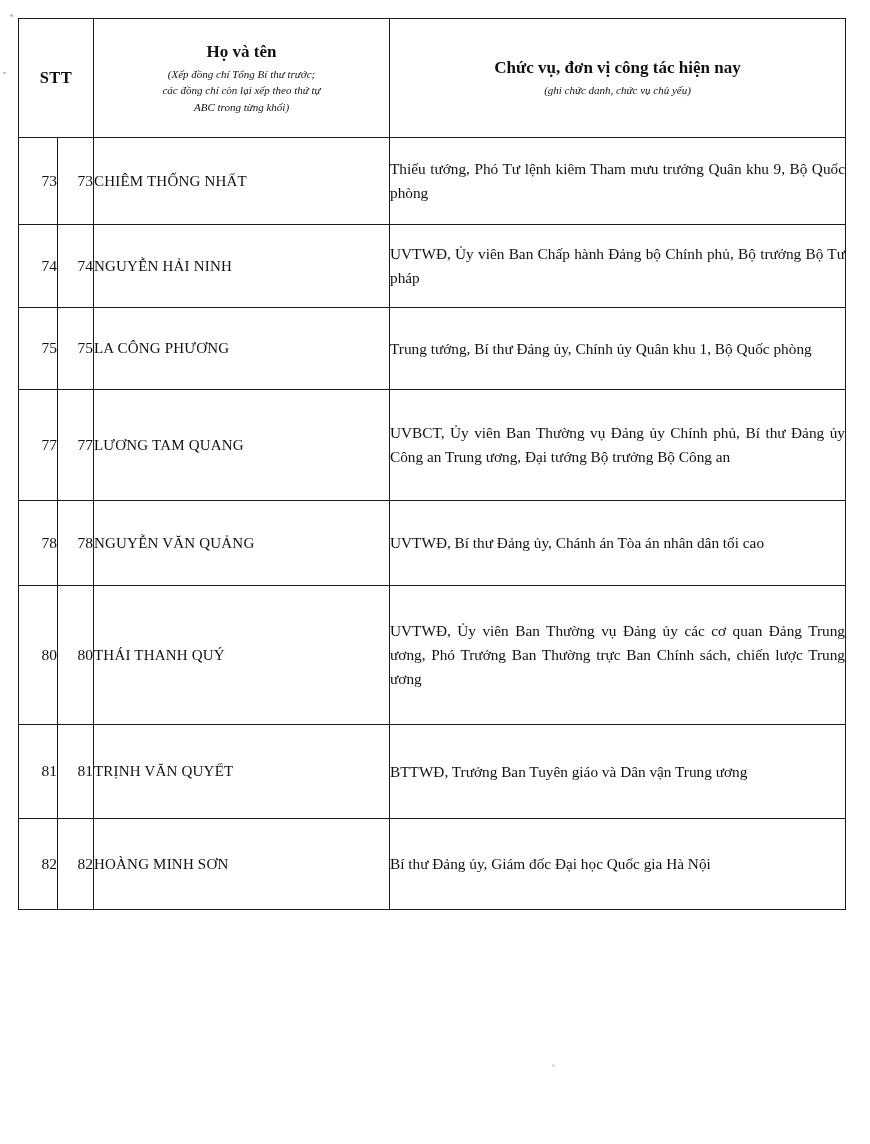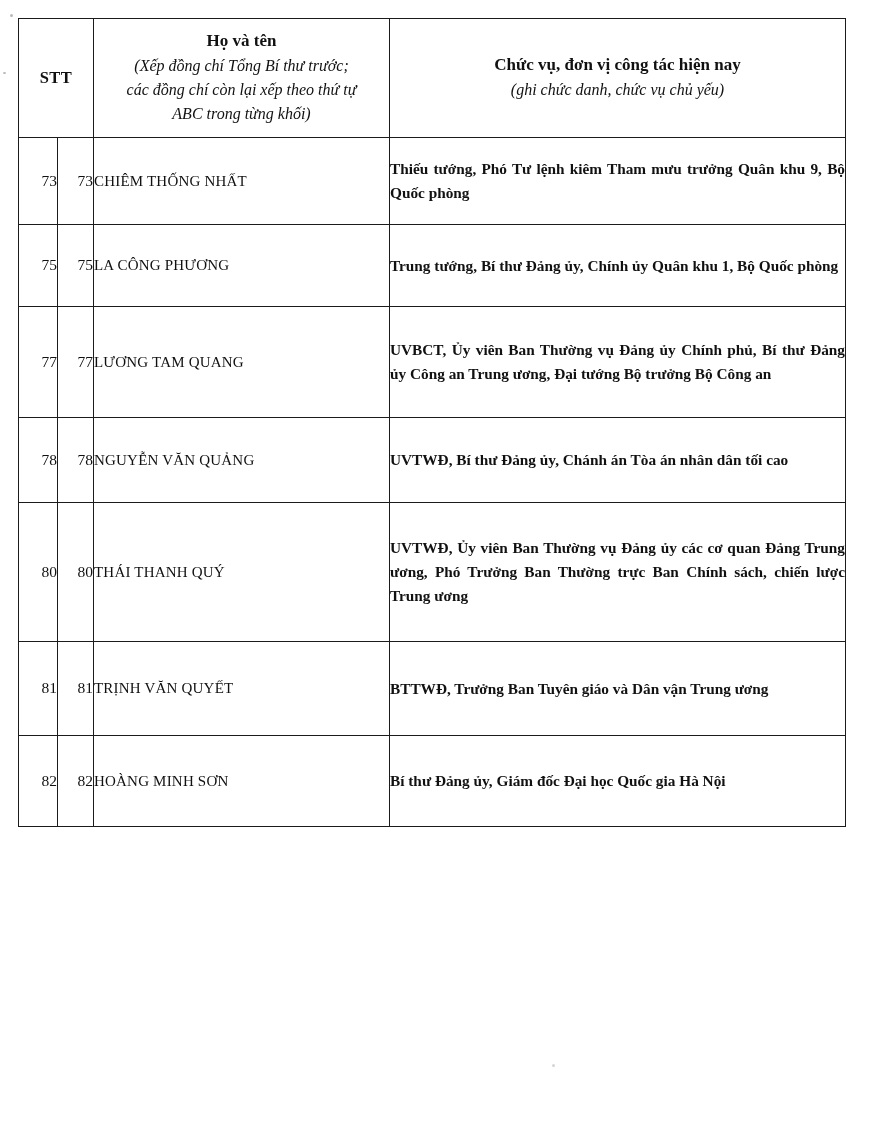--- a/index.html
+++ b/index.html
@@ -70,21 +70,21 @@
     font-weight: bold;
     font-size: 17px;
     display: block;
     margin-bottom: 2px;
     line-height: 1.35;
   }
   .th-sub {
     display: block;
     font-style: italic;
     font-weight: normal;
-    font-size: 16px;
+    font-size: 11px;
     line-height: 1.5;
   }
   .th-sub-line { display: block; }
 
   
   td.num {
     text-align: right;
     font-size: 15.5px;
     line-height: 1.2;
   }
@@ -95,21 +95,21 @@
     letter-spacing: .2px;
   }
   td.pos {
     padding: 6px 8px 6px 9px;
     font-size: 15.3px;
     line-height: 1.55;
     text-align: justify;
     text-justify: inter-word;
     hyphens: none;
   }
-  td.pos .pos-text { display: block; font-weight: bold; }
+  td.pos .pos-text { display: block; }
 
   
   tr[data-row="73"] td { height: 86px; }
   tr[data-row="74"] td { height: 82px; }
   tr[data-row="75"] td { height: 81px; }
   tr[data-row="76"] td { height: 76px; }
   tr[data-row="77"] td { height: 110px; }
   tr[data-row="78"] td { height: 84px; }
   tr[data-row="79"] td { height: 83px; }
   tr[data-row="80"] td { height: 138px; }
@@ -153,20 +153,28 @@
 
     <tbody>
       <tr data-row="73">
         <td class="num">73</td>
         <td class="num">73</td>
         <td class="name">CHIÊM THỐNG NHẤT</td>
         <td class="pos">
             <span class="pos-text">Thiếu tướng, Phó Tư lệnh kiêm Tham mưu trưởng Quân khu 9, Bộ Quốc phòng</span>
           </td>
       </tr>
+      <tr data-row="74">
+        <td class="num">74</td>
+        <td class="num">74</td>
+        <td class="name">NGUYỄN HẢI NINH</td>
+        <td class="pos">
+            <span class="pos-text">UVTWĐ, Ủy viên Ban Chấp hành Đảng bộ Chính phủ, Bộ trưởng Bộ Tư pháp</span>
+          </td>
+      </tr>
       <tr data-row="75">
         <td class="num">75</td>
         <td class="num">75</td>
         <td class="name">LA CÔNG PHƯƠNG</td>
         <td class="pos">
             <span class="pos-text">Trung tướng, Bí thư Đảng ủy, Chính ủy Quân khu 1, Bộ Quốc phòng</span>
           </td>
       </tr>
       <tr data-row="77">
         <td class="num">77</td>

